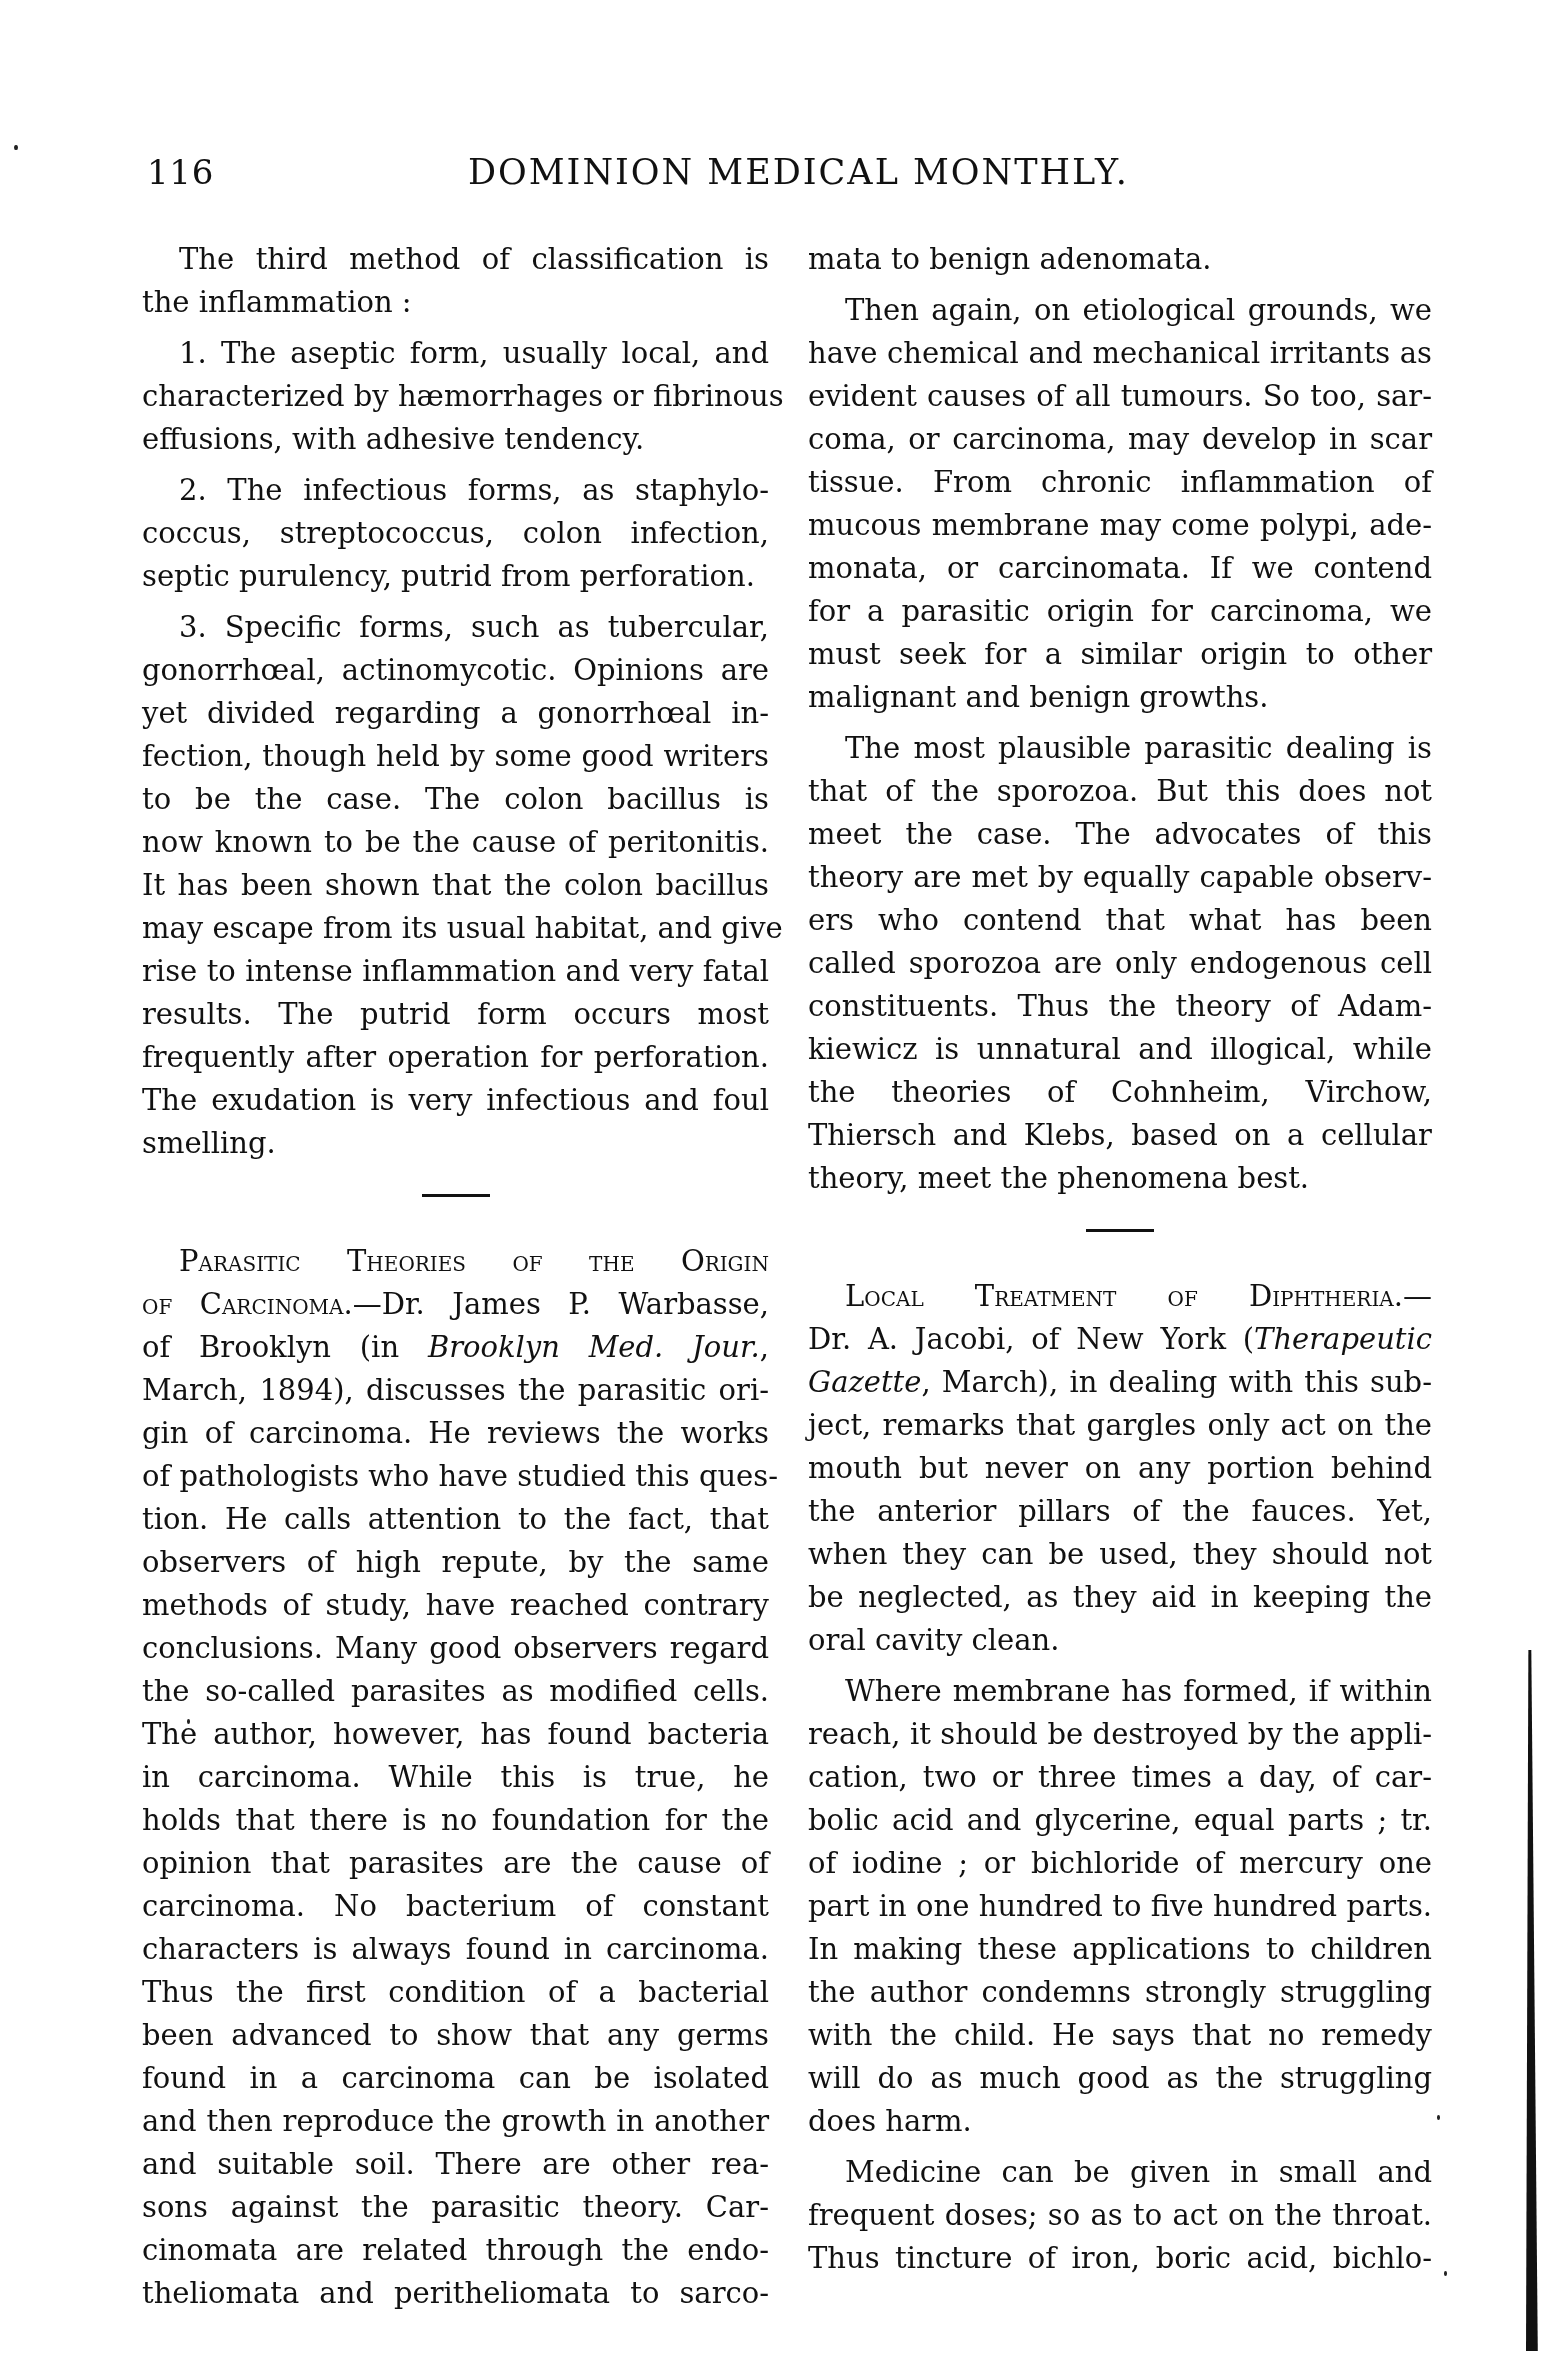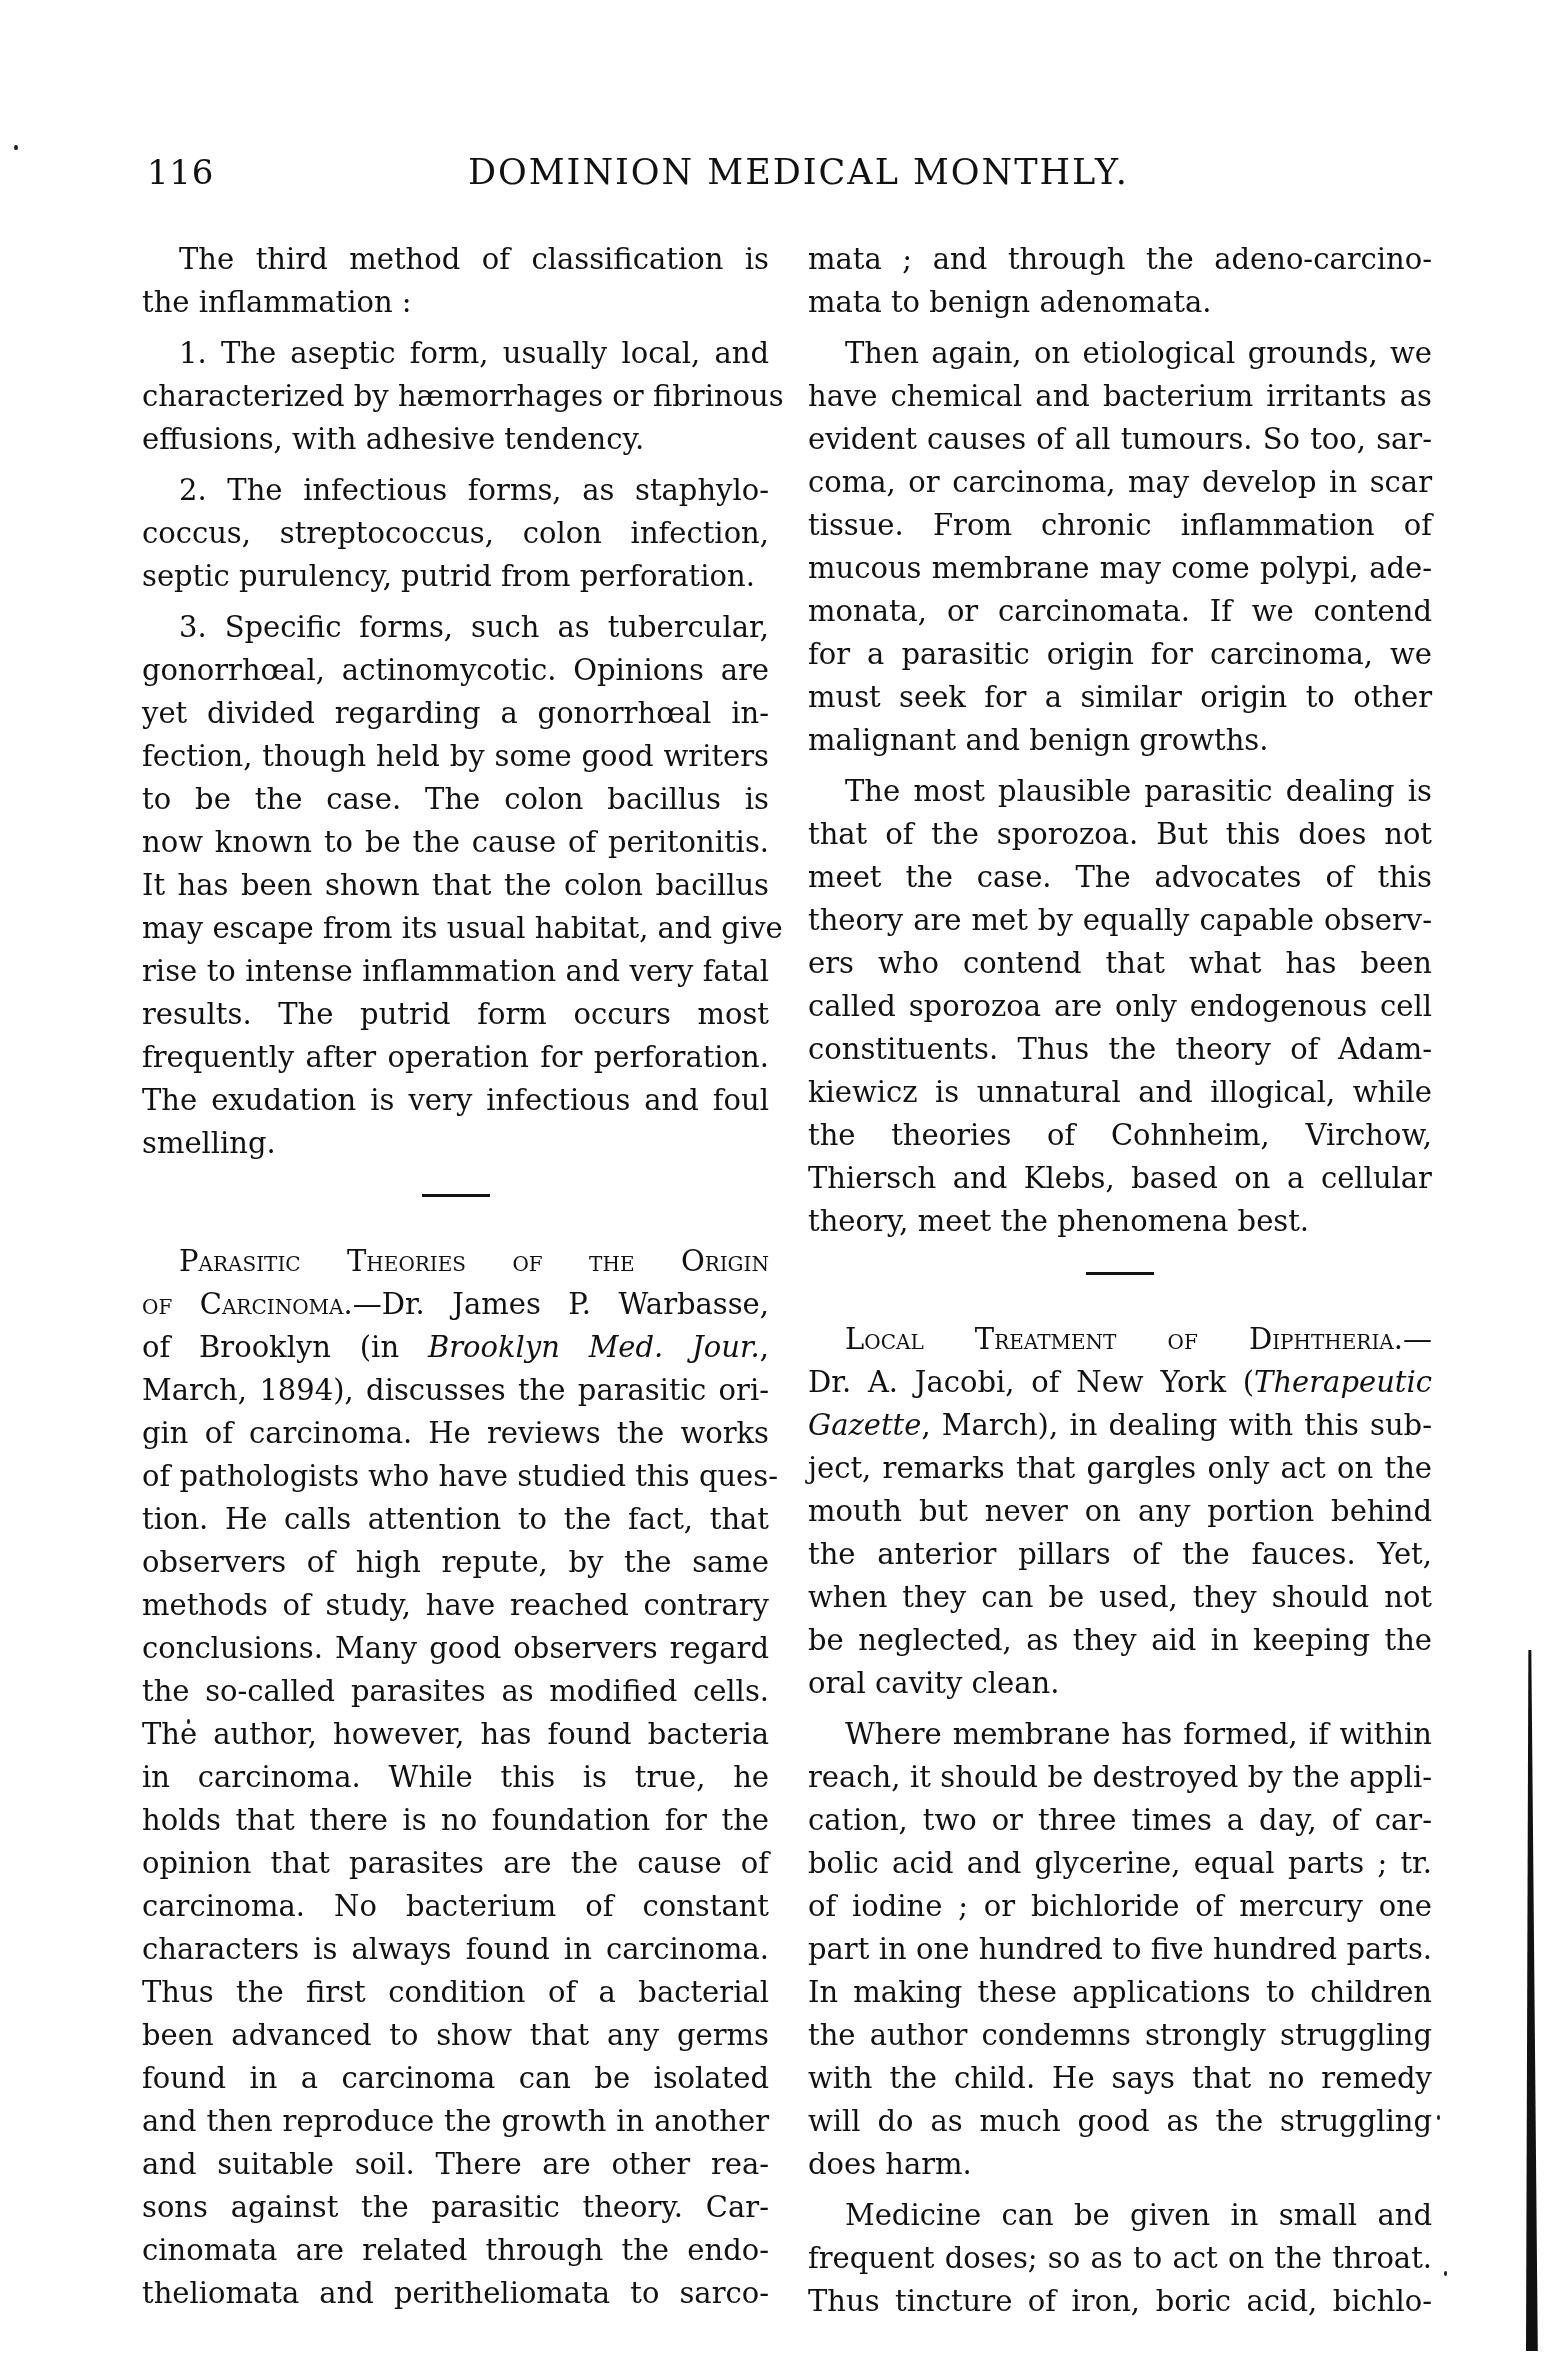--- a/index.html
+++ b/index.html
@@ -109,26 +109,25 @@
     <span class="line">and then reproduce the growth in another</span>
     <span class="line">and suitable soil. There are other rea-</span>
     <span class="line">sons against the parasitic theory. Car-</span>
     <span class="line">cinomata are related through the endo-</span>
     <span class="line">theliomata and peritheliomata to sarco-</span>
   </p>
 </div>
 
 <div class="column col-right">
   <p class="para">
-    <span class="line">mata ; and through the adeno-carcino-</span>
     <span class="line last">mata to benign adenomata.</span>
   </p>
   <p class="para gap-top">
     <span class="line first">Then again, on etiological grounds, we</span>
-    <span class="line">have chemical and bacterium irritants as</span>
+    <span class="line">have chemical and mechanical irritants as</span>
     <span class="line">evident causes of all tumours. So too, sar-</span>
     <span class="line">coma, or carcinoma, may develop in scar</span>
     <span class="line">tissue. From chronic inflammation of</span>
     <span class="line">mucous membrane may come polypi, ade-</span>
     <span class="line">monata, or carcinomata. If we contend</span>
     <span class="line">for a parasitic origin for carcinoma, we</span>
     <span class="line">must seek for a similar origin to other</span>
     <span class="line last">malignant and benign growths.</span>
   </p>
   <p class="para gap-top">

